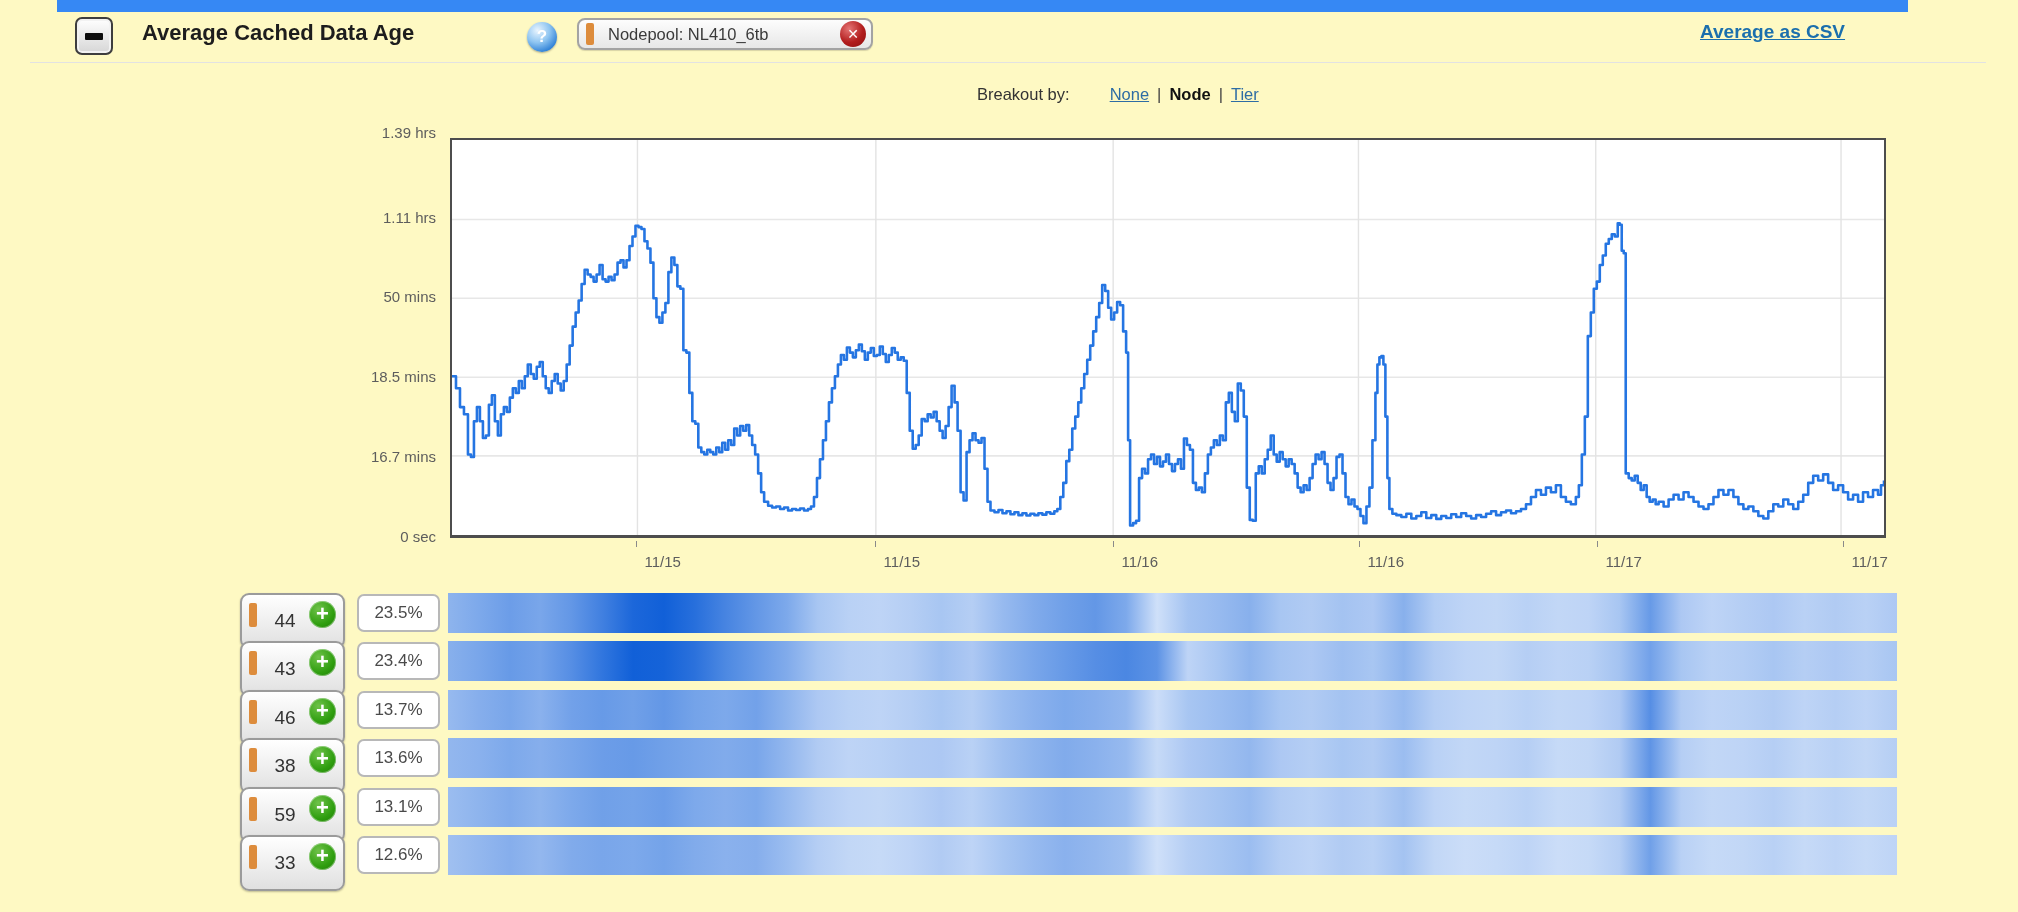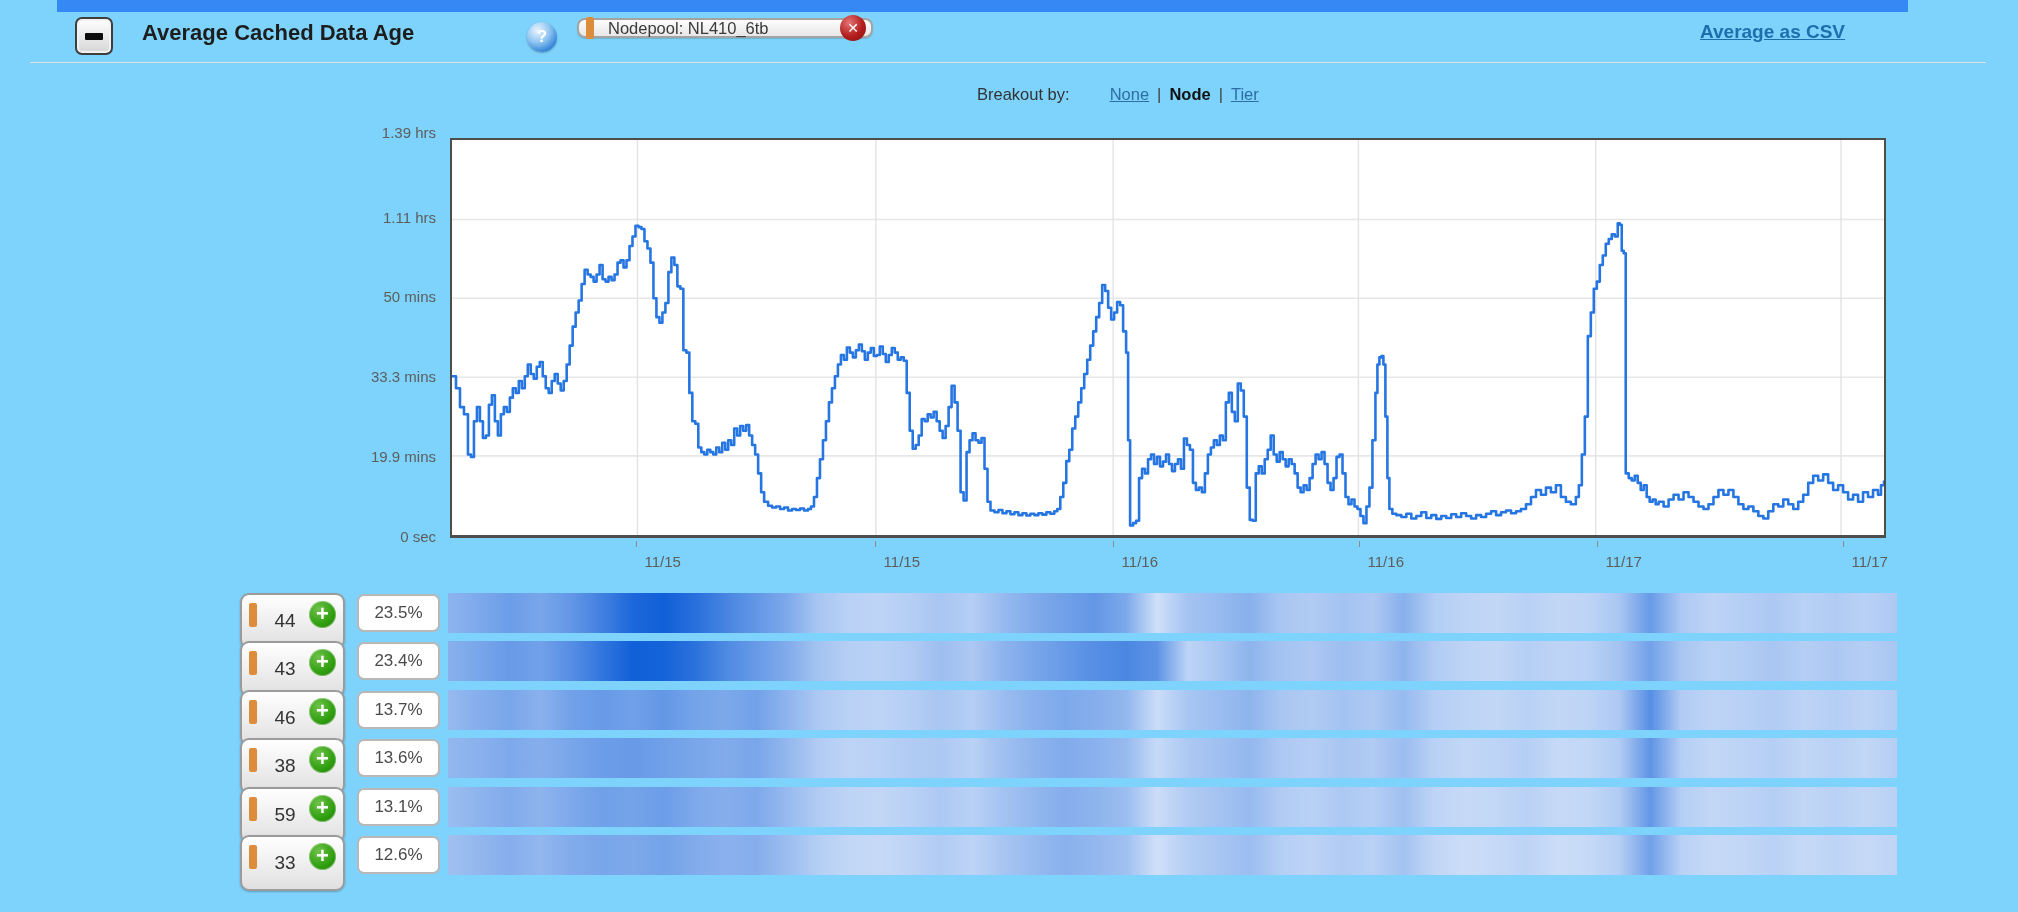--- a/index.html
+++ b/index.html
@@ -1,30 +1,30 @@
 <!DOCTYPE html>
 <html><head>
 <meta charset="utf-8">
 <style>
   html,body{margin:0;padding:0;background:#fff;}
   *{box-sizing:border-box;}
-  #canvas{position:relative;width:2018px;height:912px;background:#7dd3fc;overflow:hidden;
+  #canvas{position:relative;width:2018px;height:912px;background:#fef9c3;overflow:hidden;
           font-family:"Liberation Sans","DejaVu Sans",sans-serif;}
   .topbar{position:absolute;left:57px;top:0;width:1851px;height:12px;background:#3688f4;}
   .hr{position:absolute;left:30px;top:62px;width:1956px;height:1px;background:#e2e2e2;}
   .collapse{position:absolute;left:75px;top:17px;width:38px;height:38px;border:2px solid #3e3e3e;
             border-radius:7px;background:linear-gradient(#ffffff,#d6d6d6);
             box-shadow:inset 0 0 0 2px #f2f2f2;display:flex;align-items:center;justify-content:center;cursor:pointer;}
   .minus{width:18px;height:7px;background:#0d0d0d;border-radius:1px;}
   .title{position:absolute;left:142px;top:20px;font-size:22px;font-weight:bold;color:#1d1d1d;}
   .help{position:absolute;left:527px;top:22px;width:30px;height:30px;border-radius:50%;
         background:radial-gradient(circle at 35% 28%,#eaf5fe,#8fc5f1 42%,#2d7fd6 78%,#1a66b8);
         color:#fff;font-weight:bold;font-size:17px;text-align:center;line-height:29px;
         box-shadow:0 1px 2px rgba(0,0,0,.3);cursor:pointer;}
-  .chip{position:absolute;left:577px;top:18px;width:296px;height:20px;border:2px solid #a3a3a3;
+  .chip{position:absolute;left:577px;top:18px;width:296px;height:32px;border:2px solid #a3a3a3;
         border-radius:8px;background:linear-gradient(#fdfdfd,#e7e7e7);display:flex;align-items:center;
         box-shadow:0 1px 1px rgba(0,0,0,.15);}
   .chip-bar{width:8px;height:22px;background:#dd8c3c;border-radius:2px;margin-left:7px;}
   .chip-lbl{font-size:16.5px;color:#3a3a3a;margin-left:14px;flex:1;white-space:nowrap;}
   .chip-x{width:26px;height:26px;border-radius:50%;margin-right:5px;cursor:pointer;
           background:radial-gradient(circle at 35% 30%,#e57575,#b21d1d 55%,#8c0f0f);
           color:#fff;font-weight:bold;font-size:14px;line-height:26px;text-align:center;}
   .dl{position:absolute;left:1700px;top:21px;font-size:19px;font-weight:bold;color:#1b6fad;
       text-decoration:underline;cursor:pointer;}
   .breakout{position:absolute;left:977px;top:85px;display:flex;align-items:center;
@@ -95,22 +95,22 @@
         <line x1="908.988" x2="908.988" y1="0" y2="400" stroke="#e3e3e3" stroke-width="1.4"></line>
         <line x1="1146.9332" x2="1146.9332" y1="0" y2="400" stroke="#e3e3e3" stroke-width="1.4"></line>
         <line x1="1392.92" x2="1392.92" y1="0" y2="400" stroke="#e3e3e3" stroke-width="1.4"></line>
         <polyline points="0.0,239.3 4.0,239.3 4.0,251.3 8.0,251.3 8.0,270.5 12.0,270.5 12.0,277.7 16.0,277.7 16.0,318.5 19.0,318.5 19.0,320.9 22.0,320.9 22.0,284.9 25.0,284.9 25.0,270.5 28.0,270.5 28.0,284.9 31.0,284.9 31.0,301.7 34.0,301.7 34.0,299.3 37.0,299.3 37.0,268.1 40.0,268.1 40.0,258.5 43.0,258.5 43.0,284.9 46.0,284.9 46.0,299.3 49.0,299.3 49.0,277.7 52.0,277.7 52.0,270.5 55.0,270.5 55.0,275.3 58.0,275.3 58.0,260.9 61.0,260.9 61.0,251.3 64.0,251.3 64.0,256.1 67.0,256.1 67.0,244.1 70.0,244.1 70.0,251.3 73.0,251.3 73.0,239.3 76.0,239.3 76.0,227.3 79.0,227.3 79.0,236.9 82.0,236.9 82.0,241.7 85.0,241.7 85.0,229.7 88.0,229.7 88.0,224.9 91.0,224.9 91.0,239.3 94.0,239.3 94.0,251.3 97.0,251.3 97.0,256.1 100.0,256.1 100.0,244.1 103.0,244.1 103.0,236.9 106.0,236.9 106.0,246.5 109.0,246.5 109.0,253.7 112.0,253.7 112.0,244.1 115.0,244.1 115.0,227.3 118.0,227.3 118.0,208.2 121.0,208.2 121.0,189.0 124.0,189.0 124.0,174.6 127.0,174.6 127.0,162.6 130.0,162.6 130.0,145.8 133.0,145.8 133.0,131.4 136.0,131.4 136.0,136.2 139.0,136.2 139.0,138.6 142.0,138.6 142.0,143.4 145.0,143.4 145.0,136.2 148.0,136.2 148.0,126.6 151.0,126.6 151.0,141.0 154.0,141.0 154.0,143.4 157.0,143.4 157.0,138.6 160.0,138.6 160.0,142.0 163.0,142.0 163.0,136.2 166.0,136.2 166.0,124.2 169.0,124.2 169.0,121.8 172.0,121.8 172.0,129.0 175.0,129.0 175.0,121.8 178.0,121.8 178.0,107.4 181.0,107.4 181.0,97.8 184.0,97.8 184.0,86.8 187.0,86.8 187.0,88.2 190.0,88.2 190.0,90.2 193.0,90.2 193.0,102.6 196.0,102.6 196.0,109.8 199.0,109.8 199.0,124.2 202.0,124.2 202.0,160.2 205.0,160.2 205.0,179.4 208.0,179.4 208.0,185.1 211.0,185.1 211.0,174.6 214.0,174.6 214.0,165.0 217.0,165.0 217.0,133.8 220.0,133.8 220.0,118.9 223.0,118.9 223.0,126.6 226.0,126.6 226.0,148.2 229.0,148.2 229.0,150.6 232.0,150.6 232.0,212.9 235.0,212.9 235.0,215.3 238.0,215.3 238.0,256.1 241.0,256.1 241.0,284.9 244.0,284.9 244.0,287.3 247.0,287.3 247.0,311.3 250.0,311.3 250.0,316.1 253.0,316.1 253.0,318.5 256.0,318.5 256.0,313.7 259.0,313.7 259.0,316.1 262.0,316.1 262.0,318.5 265.0,318.5 265.0,311.3 268.0,311.3 268.0,316.1 271.0,316.1 271.0,306.5 274.0,306.5 274.0,313.7 277.0,313.7 277.0,304.1 280.0,304.1 280.0,308.9 283.0,308.9 283.0,292.1 286.0,292.1 286.0,299.3 289.0,299.3 289.0,289.7 292.0,289.7 292.0,294.5 295.0,294.5 295.0,288.7 298.0,288.7 298.0,299.3 301.0,299.3 301.0,308.9 304.0,308.9 304.0,318.5 307.0,318.5 307.0,337.6 310.0,337.6 310.0,356.8 313.0,356.8 313.0,366.4 317.0,366.4 317.0,370.3 321.0,370.3 321.0,372.2 325.0,372.2 325.0,371.2 329.0,371.2 329.0,373.6 333.0,373.6 333.0,372.2 337.0,372.2 337.0,375.1 341.0,375.1 341.0,373.6 345.0,373.6 345.0,374.6 349.0,374.6 349.0,373.1 353.0,373.1 353.0,375.1 357.0,375.1 357.0,373.6 360.0,373.6 360.0,371.2 363.0,371.2 363.0,361.6 366.0,361.6 366.0,342.4 369.0,342.4 369.0,323.3 372.0,323.3 372.0,304.1 375.0,304.1 375.0,284.9 378.0,284.9 378.0,265.7 381.0,265.7 381.0,251.3 384.0,251.3 384.0,239.3 387.0,239.3 387.0,227.3 390.0,227.3 390.0,217.7 393.0,217.7 393.0,222.5 396.0,222.5 396.0,210.1 399.0,210.1 399.0,215.3 402.0,215.3 402.0,220.1 405.0,220.1 405.0,212.9 408.0,212.9 408.0,207.2 411.0,207.2 411.0,213.9 414.0,213.9 414.0,222.5 417.0,222.5 417.0,215.3 420.0,215.3 420.0,210.6 423.0,210.6 423.0,218.7 426.0,218.7 426.0,217.7 429.0,217.7 429.0,209.1 432.0,209.1 432.0,216.8 435.0,216.8 435.0,224.9 438.0,224.9 438.0,217.7 441.0,217.7 441.0,210.6 444.0,210.6 444.0,215.3 447.0,215.3 447.0,222.5 450.0,222.5 450.0,220.1 453.0,220.1 453.0,223.5 456.0,223.5 456.0,256.1 459.0,256.1 459.0,294.5 462.0,294.5 462.0,312.7 465.0,312.7 465.0,308.9 468.0,308.9 468.0,299.3 471.0,299.3 471.0,282.5 474.0,282.5 474.0,284.9 477.0,284.9 477.0,277.7 480.0,277.7 480.0,281.1 483.0,281.1 483.0,275.3 486.0,275.3 486.0,284.9 489.0,284.9 489.0,294.5 492.0,294.5 492.0,301.7 495.0,301.7 495.0,289.7 498.0,289.7 498.0,270.5 501.0,270.5 501.0,248.9 504.0,248.9 504.0,265.7 507.0,265.7 507.0,294.5 510.0,294.5 510.0,356.8 513.0,356.8 513.0,365.0 516.0,365.0 516.0,316.1 519.0,316.1 519.0,304.1 522.0,304.1 522.0,296.9 525.0,296.9 525.0,304.1 528.0,304.1 528.0,306.5 531.0,306.5 531.0,301.7 534.0,301.7 534.0,332.9 537.0,332.9 537.0,366.4 540.0,366.4 540.0,375.1 544.0,375.1 544.0,377.0 548.0,377.0 548.0,374.6 552.0,374.6 552.0,377.9 556.0,377.9 556.0,376.0 560.0,376.0 560.0,378.9 564.0,378.9 564.0,377.0 568.0,377.0 568.0,379.9 572.0,379.9 572.0,377.9 576.0,377.9 576.0,380.3 580.0,380.3 580.0,378.4 584.0,378.4 584.0,379.9 588.0,379.9 588.0,377.9 592.0,377.9 592.0,379.4 596.0,379.4 596.0,377.0 600.0,377.0 600.0,378.4 604.0,378.4 604.0,376.0 607.0,376.0 607.0,373.6 610.0,373.6 610.0,361.6 613.0,361.6 613.0,347.2 616.0,347.2 616.0,325.2 619.0,325.2 619.0,313.7 622.0,313.7 622.0,292.1 625.0,292.1 625.0,280.1 628.0,280.1 628.0,265.7 631.0,265.7 631.0,251.3 634.0,251.3 634.0,236.9 637.0,236.9 637.0,222.5 640.0,222.5 640.0,208.2 643.0,208.2 643.0,193.8 646.0,193.8 646.0,179.4 649.0,179.4 649.0,165.0 652.0,165.0 652.0,146.8 655.0,146.8 655.0,153.0 658.0,153.0 658.0,169.8 661.0,169.8 661.0,181.8 664.0,181.8 664.0,174.6 667.0,174.6 667.0,164.0 670.0,164.0 670.0,167.4 673.0,167.4 673.0,193.8 676.0,193.8 676.0,215.3 678.0,215.3 678.0,304.1 680.0,304.1 680.0,390.4 683.0,390.4 683.0,388.0 686.0,388.0 686.0,385.6 689.0,385.6 689.0,342.4 692.0,342.4 692.0,332.9 695.0,332.9 695.0,337.6 698.0,337.6 698.0,323.3 701.0,323.3 701.0,318.5 704.0,318.5 704.0,328.1 707.0,328.1 707.0,320.9 710.0,320.9 710.0,330.5 713.0,330.5 713.0,325.7 716.0,325.7 716.0,318.5 719.0,318.5 719.0,328.1 722.0,328.1 722.0,335.3 725.0,335.3 725.0,328.1 728.0,328.1 728.0,323.3 731.0,323.3 731.0,332.9 734.0,332.9 734.0,302.2 737.0,302.2 737.0,308.9 740.0,308.9 740.0,313.7 743.0,313.7 743.0,347.2 746.0,347.2 746.0,354.4 749.0,354.4 749.0,352.0 752.0,352.0 752.0,356.8 755.0,356.8 755.0,337.6 758.0,337.6 758.0,318.5 761.0,318.5 761.0,311.3 764.0,311.3 764.0,304.1 767.0,304.1 767.0,308.9 770.0,308.9 770.0,299.3 773.0,299.3 773.0,304.1 776.0,304.1 776.0,265.7 779.0,265.7 779.0,256.1 782.0,256.1 782.0,275.3 785.0,275.3 785.0,284.9 788.0,284.9 788.0,246.5 791.0,246.5 791.0,253.7 794.0,253.7 794.0,280.1 797.0,280.1 797.0,352.0 800.0,352.0 800.0,384.7 803.0,384.7 803.0,385.6 806.0,385.6 806.0,337.6 809.0,337.6 809.0,330.5 812.0,330.5 812.0,337.6 815.0,337.6 815.0,323.3 818.0,323.3 818.0,313.7 821.0,313.7 821.0,299.3 824.0,299.3 824.0,318.5 827.0,318.5 827.0,325.7 830.0,325.7 830.0,316.1 833.0,316.1 833.0,323.3 836.0,323.3 836.0,330.5 839.0,330.5 839.0,323.3 842.0,323.3 842.0,328.1 845.0,328.1 845.0,337.6 848.0,337.6 848.0,352.0 851.0,352.0 851.0,356.8 854.0,356.8 854.0,349.6 857.0,349.6 857.0,354.4 860.0,354.4 860.0,342.4 863.0,342.4 863.0,328.1 866.0,328.1 866.0,318.5 869.0,318.5 869.0,323.3 872.0,323.3 872.0,316.1 875.0,316.1 875.0,328.1 878.0,328.1 878.0,347.2 881.0,347.2 881.0,354.4 884.0,354.4 884.0,342.4 887.0,342.4 887.0,320.9 890.0,320.9 890.0,318.5 893.0,318.5 893.0,337.6 896.0,337.6 896.0,361.6 899.0,361.6 899.0,368.8 902.0,368.8 902.0,364.0 905.0,364.0 905.0,371.2 908.0,371.2 908.0,373.6 911.0,373.6 911.0,380.8 914.0,380.8 914.0,388.0 917.0,388.0 917.0,371.2 920.0,371.2 920.0,352.0 923.0,352.0 923.0,304.1 926.0,304.1 926.0,256.1 928.0,256.1 928.0,227.3 930.0,227.3 930.0,220.1 932.0,220.1 932.0,218.7 934.0,218.7 934.0,227.3 936.0,227.3 936.0,280.1 938.0,280.1 938.0,342.4 940.0,342.4 940.0,373.6 943.0,373.6 943.0,378.4 947.0,378.4 947.0,379.9 952.0,379.9 952.0,381.8 957.0,381.8 957.0,378.4 962.0,378.4 962.0,383.2 967.0,383.2 967.0,380.8 972.0,380.8 972.0,377.0 977.0,377.0 977.0,382.7 982.0,382.7 982.0,379.9 987.0,379.9 987.0,383.7 992.0,383.7 992.0,380.8 997.0,380.8 997.0,382.7 1002.0,382.7 1002.0,378.9 1007.0,378.9 1007.0,381.8 1012.0,381.8 1012.0,377.9 1017.0,377.9 1017.0,380.8 1022.0,380.8 1022.0,383.2 1027.0,383.2 1027.0,379.9 1032.0,379.9 1032.0,381.8 1037.0,381.8 1037.0,378.4 1042.0,378.4 1042.0,376.0 1047.0,376.0 1047.0,379.9 1052.0,379.9 1052.0,377.0 1057.0,377.0 1057.0,375.1 1062.0,375.1 1062.0,377.9 1067.0,377.9 1067.0,376.0 1072.0,376.0 1072.0,373.6 1077.0,373.6 1077.0,368.8 1082.0,368.8 1082.0,361.6 1087.0,361.6 1087.0,354.4 1092.0,354.4 1092.0,359.2 1097.0,359.2 1097.0,352.0 1102.0,352.0 1102.0,356.8 1107.0,356.8 1107.0,349.6 1112.0,349.6 1112.0,361.6 1117.0,361.6 1117.0,366.4 1122.0,366.4 1122.0,368.8 1127.0,368.8 1127.0,361.6 1130.0,361.6 1130.0,349.6 1133.0,349.6 1133.0,318.5 1136.0,318.5 1136.0,280.1 1139.0,280.1 1139.0,198.6 1142.0,198.6 1142.0,174.6 1145.0,174.6 1145.0,150.6 1148.0,150.6 1148.0,143.4 1151.0,143.4 1151.0,126.6 1154.0,126.6 1154.0,117.0 1157.0,117.0 1157.0,105.0 1160.0,105.0 1160.0,100.2 1163.0,100.2 1163.0,95.4 1166.0,95.4 1166.0,97.8 1169.0,97.8 1169.0,84.4 1171.0,84.4 1171.0,85.9 1173.0,85.9 1173.0,112.2 1175.0,112.2 1175.0,114.6 1177.0,114.6 1177.0,337.6 1180.0,337.6 1180.0,342.4 1183.0,342.4 1183.0,344.8 1186.0,344.8 1186.0,340.0 1189.0,340.0 1189.0,347.2 1192.0,347.2 1192.0,354.4 1195.0,354.4 1195.0,349.6 1198.0,349.6 1198.0,361.6 1201.0,361.6 1201.0,366.4 1204.0,366.4 1204.0,364.0 1207.0,364.0 1207.0,368.8 1210.0,368.8 1210.0,366.4 1215.0,366.4 1215.0,371.2 1220.0,371.2 1220.0,364.0 1225.0,364.0 1225.0,359.2 1230.0,359.2 1230.0,364.0 1235.0,364.0 1235.0,356.8 1240.0,356.8 1240.0,361.6 1245.0,361.6 1245.0,366.4 1250.0,366.4 1250.0,371.2 1255.0,371.2 1255.0,373.6 1260.0,373.6 1260.0,368.8 1265.0,368.8 1265.0,361.6 1270.0,361.6 1270.0,354.4 1275.0,354.4 1275.0,359.2 1280.0,359.2 1280.0,354.4 1285.0,354.4 1285.0,361.6 1290.0,361.6 1290.0,368.8 1295.0,368.8 1295.0,373.6 1300.0,373.6 1300.0,371.2 1305.0,371.2 1305.0,376.0 1310.0,376.0 1310.0,380.8 1315.0,380.8 1315.0,383.2 1320.0,383.2 1320.0,376.0 1325.0,376.0 1325.0,368.8 1330.0,368.8 1330.0,371.2 1335.0,371.2 1335.0,364.0 1340.0,364.0 1340.0,368.8 1345.0,368.8 1345.0,373.6 1350.0,373.6 1350.0,366.4 1355.0,366.4 1355.0,359.2 1360.0,359.2 1360.0,347.2 1365.0,347.2 1365.0,340.0 1370.0,340.0 1370.0,344.8 1375.0,344.8 1375.0,338.6 1380.0,338.6 1380.0,347.2 1385.0,347.2 1385.0,354.4 1390.0,354.4 1390.0,349.6 1395.0,349.6 1395.0,356.8 1400.0,356.8 1400.0,364.0 1405.0,364.0 1405.0,359.2 1410.0,359.2 1410.0,366.4 1415.0,366.4 1415.0,356.8 1420.0,356.8 1420.0,361.6 1425.0,361.6 1425.0,354.4 1430.0,354.4 1430.0,359.2 1433.0,359.2 1433.0,349.6 1436.0,349.6 1436.0,344.8" fill="none" stroke="#2575e2" stroke-width="2.6" stroke-linejoin="round"></polyline>
       </svg>
     </div>
   <div>
       <div class="ylabel" style="top: 124px;">1.39 hrs</div>
       <div class="ylabel" style="top: 208.576px;">1.11 hrs</div>
       <div class="ylabel" style="top: 288.192px;">50 mins</div>
-      <div class="ylabel" style="top: 368.288px;">33.3 mins</div>
-      <div class="ylabel" style="top: 447.904px;">19.9 mins</div>
+      <div class="ylabel" style="top: 368.288px;">18.5 mins</div>
+      <div class="ylabel" style="top: 447.904px;">16.7 mins</div>
       <div class="ylabel" style="top: 528px;">0 sec</div>
     </div>
   <div>
       <div class="xlabel" style="left: 590.962px;">11/15</div>
       <div class="xtick" style="left: 635.962px;"></div>
       <div class="xlabel" style="left: 830.056px;">11/15</div>
       <div class="xtick" style="left: 875.056px;"></div>
       <div class="xlabel" style="left: 1068px;">11/16</div>
       <div class="xtick" style="left: 1113px;"></div>
       <div class="xlabel" style="left: 1313.99px;">11/16</div>

